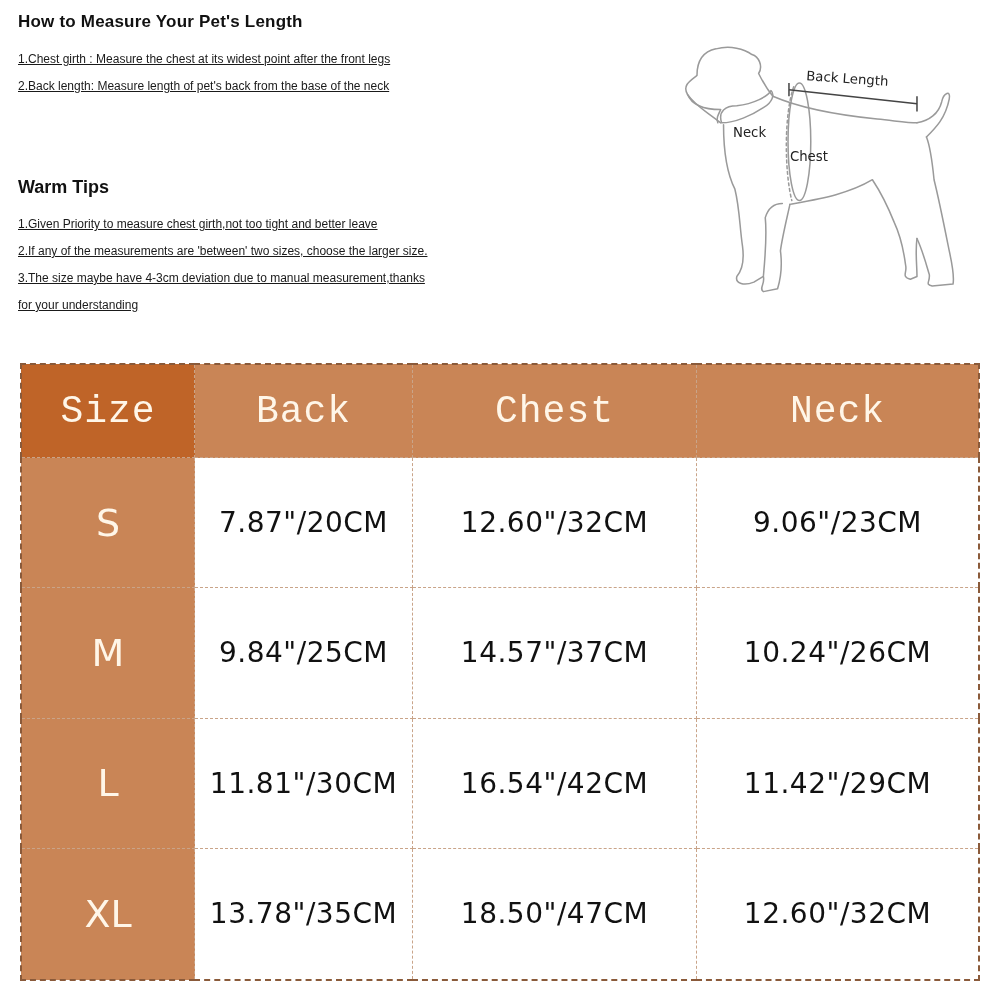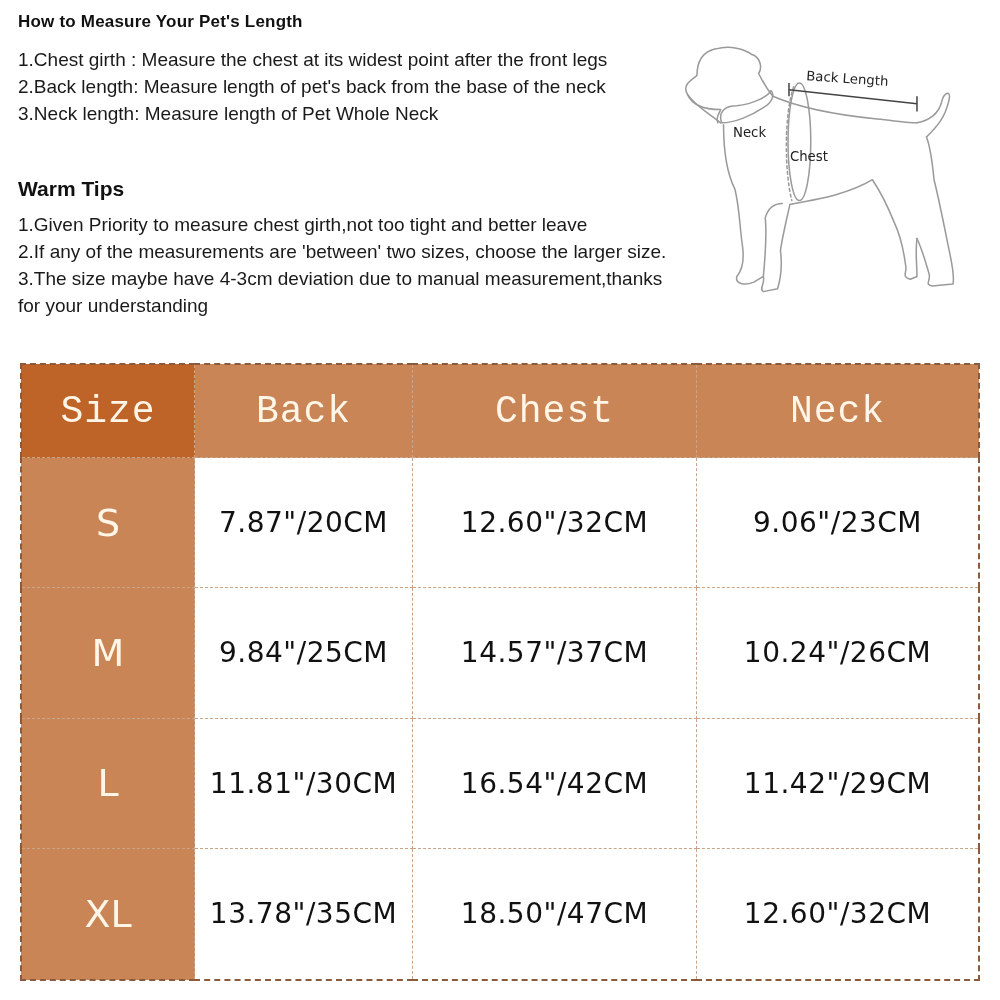--- a/index.html
+++ b/index.html
@@ -1,40 +1,39 @@
 <!DOCTYPE html>
 <html><head>
 <meta charset="utf-8">
 <style>
   html,body{margin:0;padding:0;background:#ffffff;}
   body{width:1000px;height:1000px;position:relative;overflow:hidden;font-family:"Liberation Sans",sans-serif;color:#111;}
   .title{position:absolute;left:18px;top:12px;font-size:17px;font-weight:bold;letter-spacing:0.2px;color:#111;}
   .lines{position:absolute;left:18px;margin:0;padding:0;list-style:none;}
-  .lines li{font-size:19px;line-height:27px;height:27px;white-space:nowrap;color:#1a1a1a;}
+  .lines li{font-size:12px;line-height:27px;height:27px;white-space:nowrap;color:#1a1a1a;text-decoration:underline;}
   .measure-lines{top:46px;}
-  .tips-title{position:absolute;left:18px;top:177px;font-size:21px;font-weight:bold;color:#111;}
+  .tips-title{position:absolute;left:18px;top:177px;font-size:18px;font-weight:bold;color:#111;}
   .tips-lines{top:211px;}
   .dog{position:absolute;left:665px;top:28px;width:320px;height:275px;}
   .dog text{font-family:"DejaVu Sans",sans-serif;font-size:14px;fill:#222;}
   table.sz{position:absolute;left:20px;top:363px;width:960px;height:618px;border-collapse:collapse;table-layout:fixed;}
   table.sz td, table.sz th{border:1.5px dashed #c9a489;text-align:center;vertical-align:middle;padding:0;}
   table.sz th{background:#c98556;color:#fff6e8;font-family:Liberation Mono, monospace;font-size:38px;font-weight:normal;height:92px;letter-spacing:1px;}
   table.sz th.size-head{background:#bf6428;}
   table.sz td.size{background:#c98556;color:#fff6e8;font-family:"DejaVu Sans",sans-serif;font-size:38px;}
   table.sz td.val{background:#fff;color:#111;font-family:"DejaVu Sans",sans-serif;font-size:28px;letter-spacing:0.5px;}
   table.sz{border:2px dashed #8a5a3a;}
 </style>
 </head>
 <body>
 
 <div class="title">How to Measure Your Pet's Length</div>
 <ul class="lines measure-lines">
   <li>1.Chest girth : Measure the chest at its widest point after the front legs</li>
   <li>2.Back length: Measure length of pet's back from the base of the neck</li>
-  <li>3.Neck length: Measure length of Pet Whole Neck</li>
 </ul>
 
 <div class="tips-title">Warm Tips</div>
 <ul class="lines tips-lines">
   <li>1.Given Priority to measure chest girth,not too tight and better leave</li>
   <li>2.If any of the measurements are 'between' two sizes, choose the larger size.</li>
   <li>3.The size maybe have 4-3cm deviation due to manual measurement,thanks</li>
   <li>for your understanding</li>
 </ul>
 

